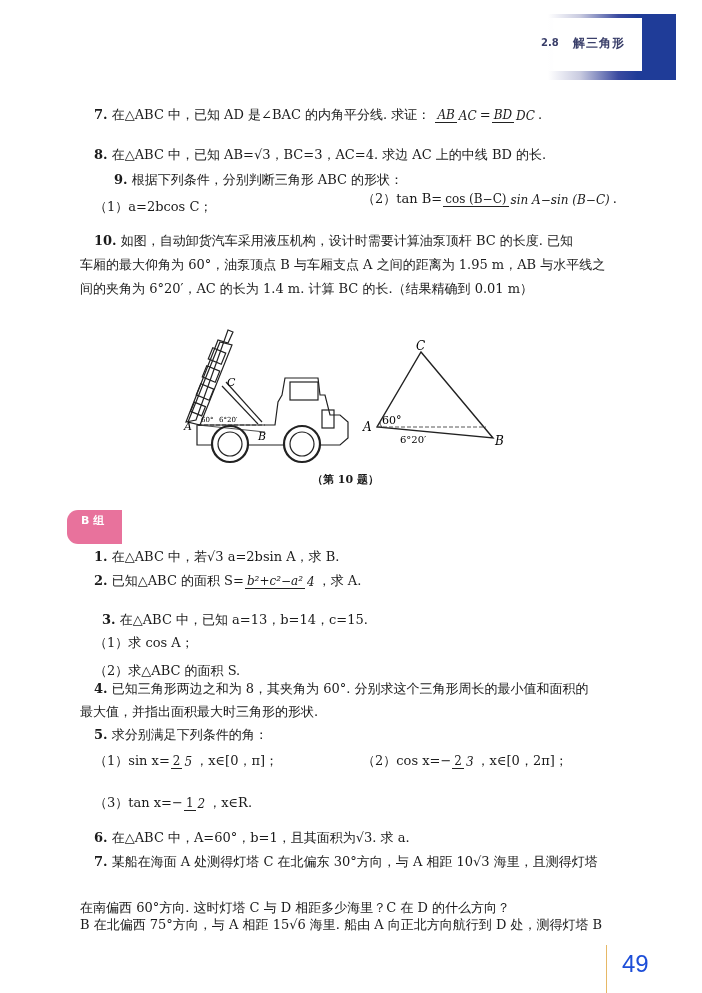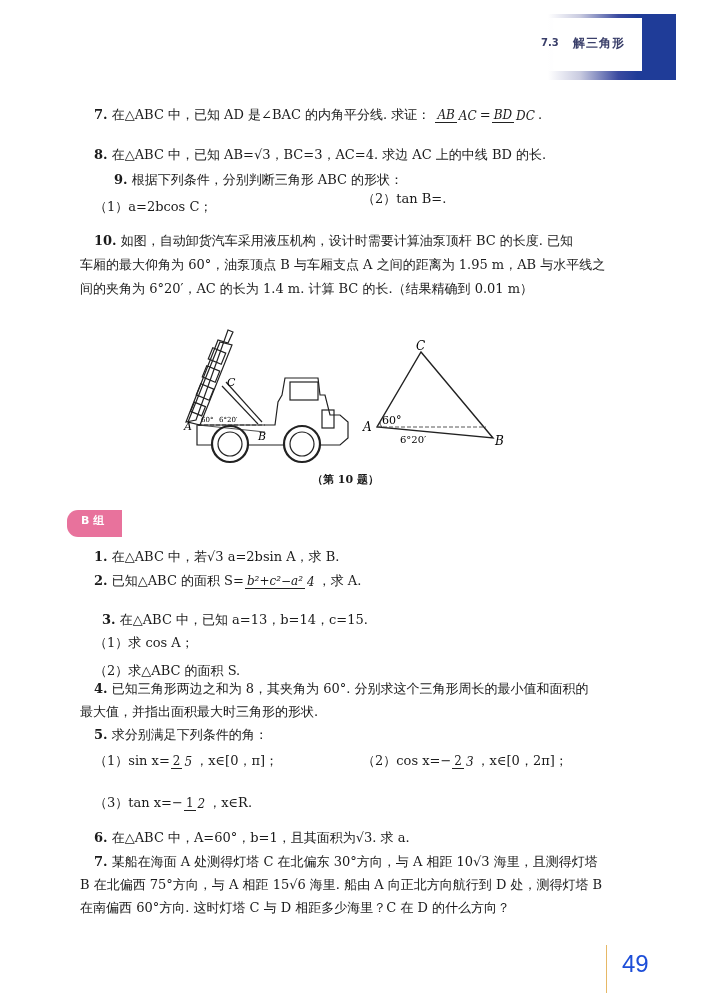--- a/index.html
+++ b/index.html
@@ -11,33 +11,33 @@
   .header-white { position:absolute; left:535px; top:18px; width:107px; height:53px;
      background:linear-gradient(90deg, rgba(255,255,255,0.2) 0%, #fff 18%, #fff 100%); }
   .sec-num { position:absolute; left:541px; top:37px; font:bold 10px "DejaVu Sans",sans-serif; color:#3a3f6a; }
   .sec-title { position:absolute; left:573px; top:35px; font:bold 12px "DejaVu Sans",sans-serif; color:#3a3f6a; letter-spacing:1px;text-align:right; }
   .line { position:absolute; font-size:13px; white-space:nowrap; line-height:18px; }
   .num { font-weight:bold; }
   .it { font-style:italic; }
   .frac { display:inline-flex; align-items:center; vertical-align:middle; font-size:12px; line-height:14px; margin:0 1px; }
   .frac .n { border-bottom:1px solid #222; padding:0 2px; }
   .frac .d { padding:0 2px;font-style:italic; }
-  .badge { position:absolute; left:67px; top:510px; width:55px; height:27px; background:#e8729c;
+  .badge { position:absolute; left:67px; top:510px; width:55px; height:34px; background:#e8729c;
            border-radius:11px 0 0 11px; color:#fff; font:bold 11px "DejaVu Sans",sans-serif; line-height:21px; text-indent:14px; }
   .caption { position:absolute; left:312px; top:472px; font:bold 11px "DejaVu Serif",serif; }
   .page-rule { position:absolute; left:606px; top:945px; width:1px; height:48px; background:#e6b866; }
   .page-num { position:absolute; left:622px; top:950px; font:24px "Liberation Sans",sans-serif; color:#1d4ed8; }
   svg text { font-family:"DejaVu Serif",serif; }
 </style>
 </head>
 <body>
 
 <div class="header-band"></div>
 <div class="header-white"></div>
-<div class="sec-num">7.3</div>
+<div class="sec-num">2.8</div>
 <div class="sec-title">解三角形</div>
 
 <div class="line" style="left:94px;top:106px;">
   <span class="num">7.</span>
   <span>在△ABC 中，已知 AD 是∠BAC 的内角平分线. 求证：</span>
   <span class="frac it">
       <span class="n">AB</span>
       <span class="d">AC</span>
     </span><span>=</span><span class="frac it">
       <span class="n">BD</span>
@@ -49,21 +49,24 @@
   <span class="num">8.</span>
   <span>在△ABC 中，已知 AB=√3，BC=3，AC=4. 求边 AC 上的中线 BD 的长.</span>
 </div>
 
 <div class="line" style="left:94px;top:171px;margin-left:20px;">
   <span class="num">9.</span>
   <span>根据下列条件，分别判断三角形 ABC 的形状：</span>
 </div>
 <div class="line" style="left:94px;top:198px;">（1）a=2bcos C；</div>
 <div class="line" style="left:362px;top:190px;">
-  <span>（2）tan B=</span><span>.</span>
+  <span>（2）tan B=</span><span class="frac">
+      <span class="n">cos (B−C)</span>
+      <span class="d">sin A−sin (B−C)</span>
+    </span><span>.</span>
 </div>
 
 <div class="line" style="left:94px;top:232px;">
   <span class="num">10.</span>
   <span>如图，自动卸货汽车采用液压机构，设计时需要计算油泵顶杆 BC 的长度. 已知</span>
 </div>
 <div class="line" style="left:80px;top:256px;">车厢的最大仰角为 60°，油泵顶点 B 与车厢支点 A 之间的距离为 1.95 m，AB 与水平线之</div>
 <div class="line" style="left:80px;top:280px;">间的夹角为 6°20′，AC 的长为 1.4 m. 计算 BC 的长.（结果精确到 0.01 m）</div>
 
 <svg class="abs" style="left:170px;top:310px;" width="190" height="160">
@@ -163,17 +166,17 @@
 
 <div class="line" style="left:94px;top:829px;">
   <span class="num">6.</span>
   <span>在△ABC 中，A=60°，b=1，且其面积为√3. 求 a.</span>
 </div>
 
 <div class="line" style="left:94px;top:853px;">
   <span class="num">7.</span>
   <span>某船在海面 A 处测得灯塔 C 在北偏东 30°方向，与 A 相距 10√3 海里，且测得灯塔</span>
 </div>
-<div class="line" style="left:80px;top:876px;">B 在北偏西 75°方向，与 A 相距 15√6 海里. 船由 A 向正北方向航行到 D 处，测得灯塔 B</div>
+<div class="line" style="left:80px;top:916px;">B 在北偏西 75°方向，与 A 相距 15√6 海里. 船由 A 向正北方向航行到 D 处，测得灯塔 B</div>
 <div class="line" style="left:80px;top:899px;">在南偏西 60°方向. 这时灯塔 C 与 D 相距多少海里？C 在 D 的什么方向？</div>
 
 <div class="page-rule"></div>
 <div class="page-num">49</div>
 
 </body></html>

